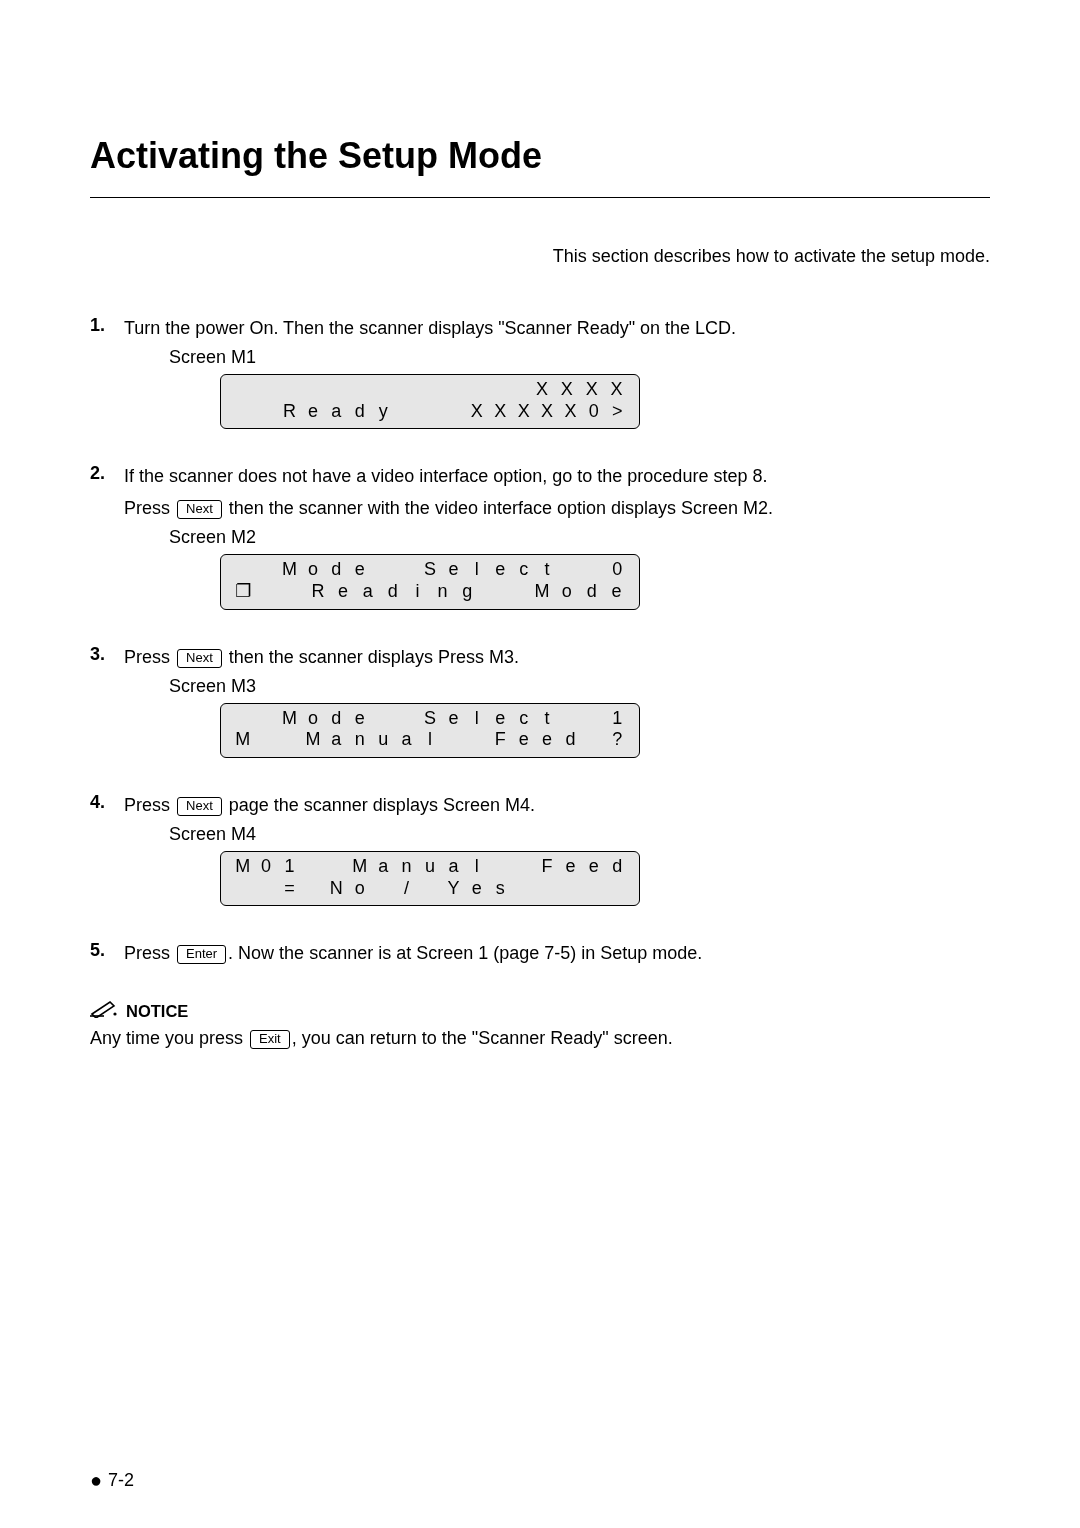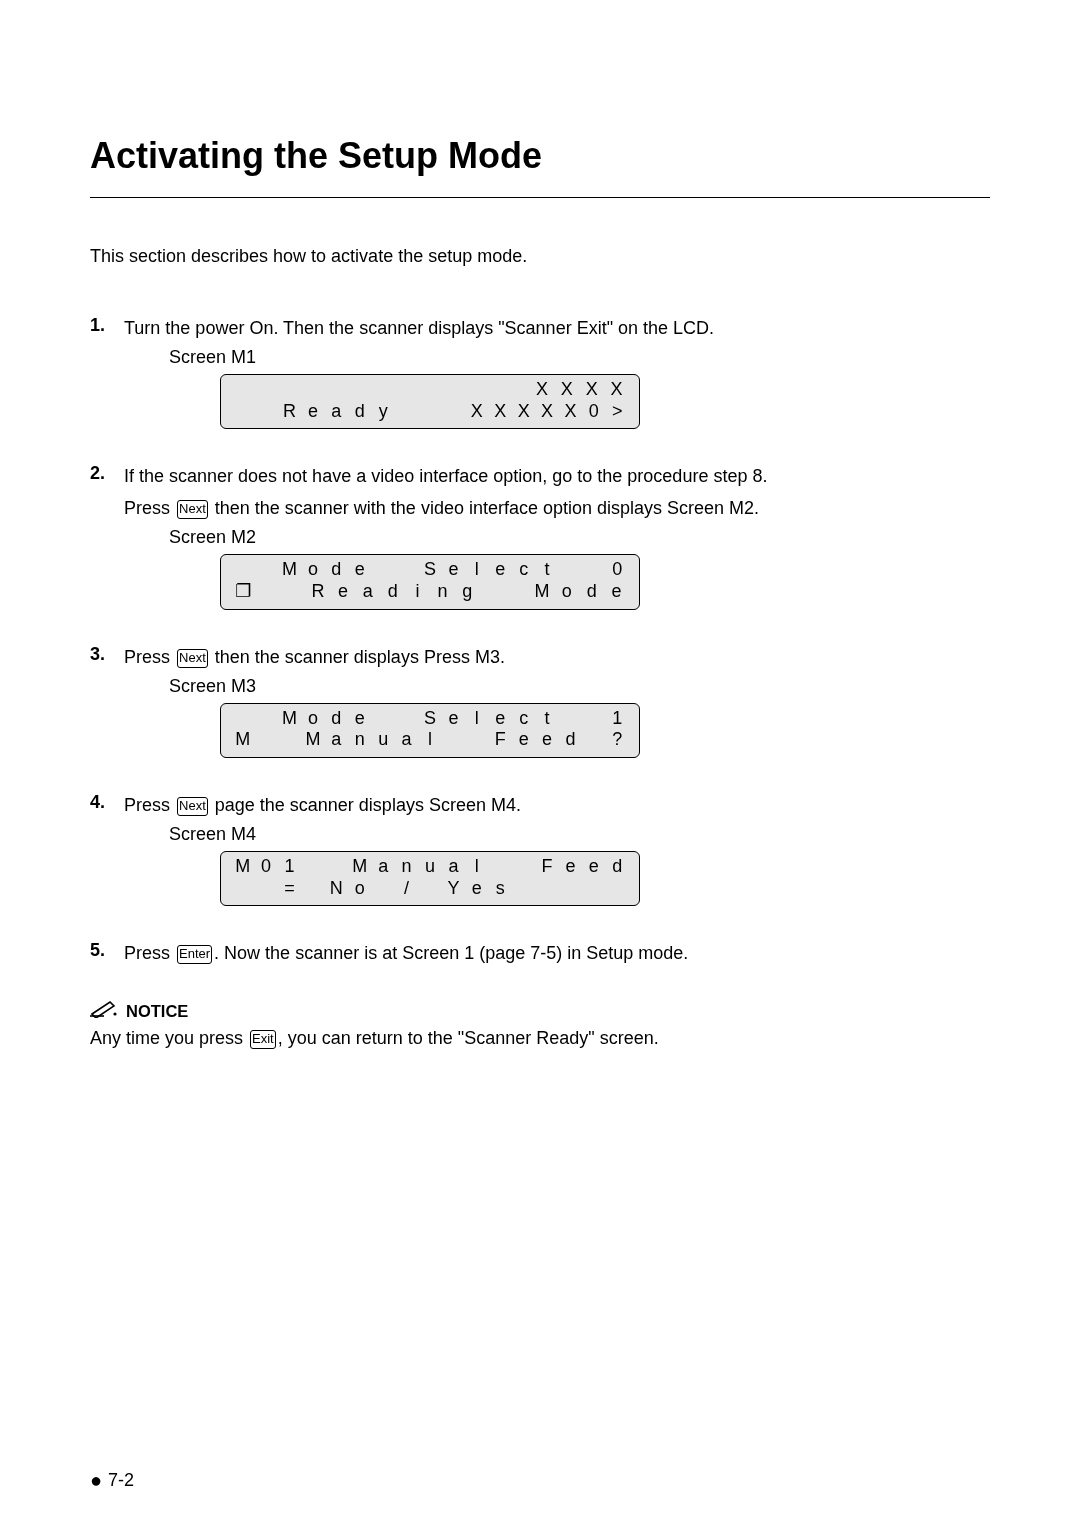--- a/index.html
+++ b/index.html
@@ -21,20 +21,21 @@
     margin-bottom: 20px;
   }
   hr.rule {
     border: none;
     border-top: 1.5px solid #000;
     margin: 0 0 48px 0;
   }
   .intro {
     font-size: 18px;
     margin-bottom: 48px;
+    text-align: right;
   }
   ol.steps {
     list-style: none;
     padding: 0;
     margin: 0;
   }
   ol.steps > li {
     display: flex;
     margin-bottom: 28px;
   }
@@ -73,21 +74,21 @@
     line-height: 1.2;
   }
   .lcd-row span {
     text-align: center;
     white-space: pre;
   }
   .key {
     display: inline-block;
     border: 1px solid #000;
     border-radius: 3px;
-    padding: 0 1px;
+    padding: 0 8px;
     font-size: 13px;
     line-height: 1.3;
     vertical-align: 1px;
     margin: 0 2px;
   }
   .notice-row {
     display: flex;
     align-items: center;
     margin-top: 8px;
     margin-bottom: 6px;
@@ -125,21 +126,21 @@
   <div class="title">Activating the Setup Mode</div>
   <hr class="rule">
 
   <div class="intro">This section describes how to activate the setup mode.</div>
 
   <ol class="steps">
 
     <li>
       <div class="num">1.</div>
       <div class="step-body">
-        <p>Turn the power On. Then the scanner displays "Scanner Exit" on the LCD.</p>
+        <p>Turn the power On. Then the scanner displays "Scanner Ready" on the LCD.</p>
         <div class="screen-label">Screen M1</div>
         <div class="lcd">
           <div class="lcd-row" style="grid-template-columns: repeat(16, 1fr);">
               <span> </span>
               <span> </span>
               <span> </span>
               <span> </span>
               <span> </span>
               <span> </span>
               <span> </span>

